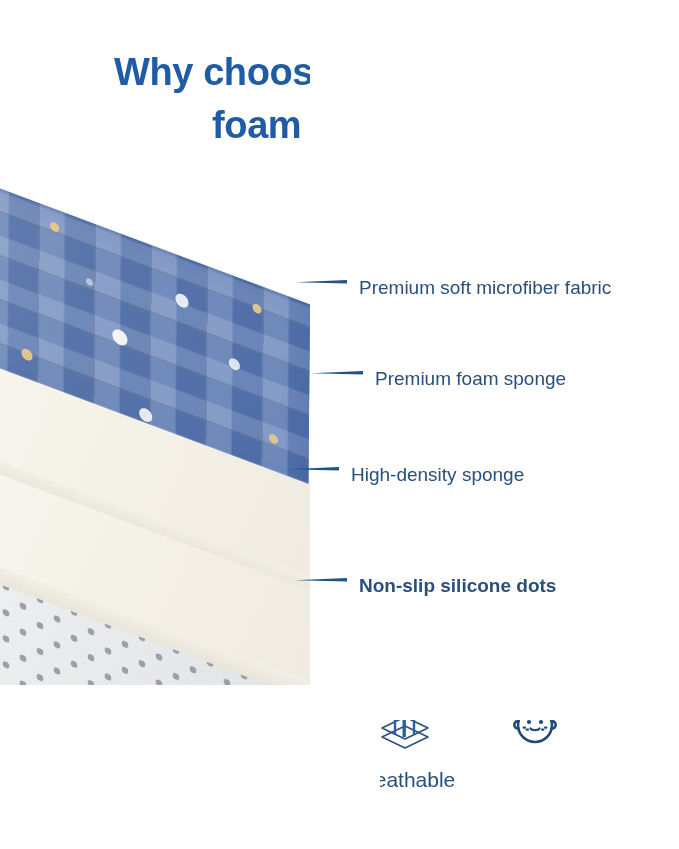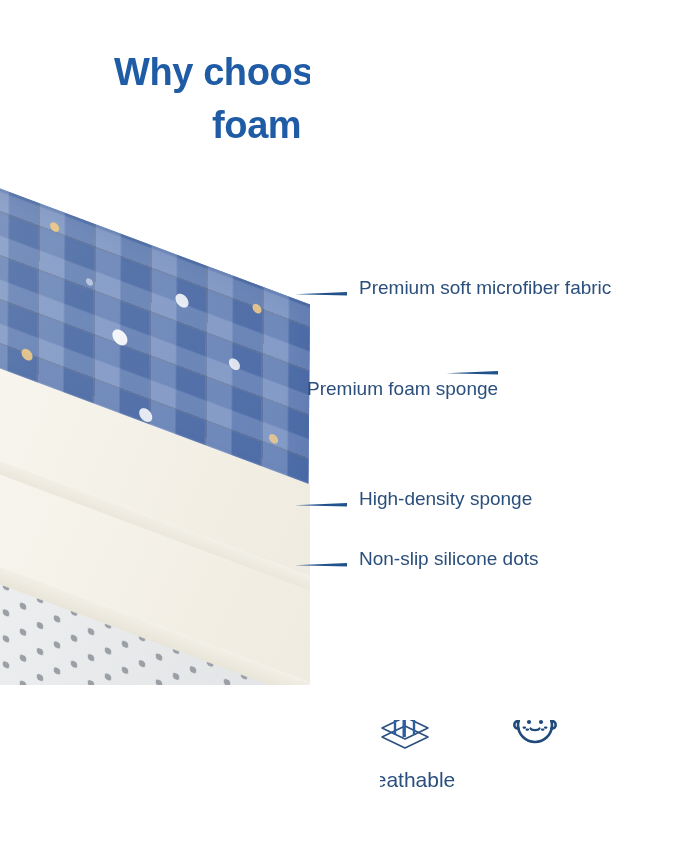--- a/index.html
+++ b/index.html
@@ -167,21 +167,21 @@
     width: 520px;
     height: 200px;
     background: #ffffff;
     z-index: 6;
   }
 
   
   .callout {
     position: absolute;
     display: flex;
-    align-items: flex-end;
+    align-items: flex-start;
     z-index: 8;
   }
   .leader {
     display: block;
   }
   .callout-label {
     color: #2a4f7c;
     font-family: "Liberation Sans", sans-serif;
     font-size: 19px;
     line-height: 22px;
@@ -256,35 +256,35 @@
   <div class="crop-mask-bottom"></div>
 </div>
 
 <div class="callout" style="left:295px; top:277px;">
   <svg class="leader" width="52" height="10" viewBox="0 0 52 10">
     <path d="M0 5.2 L52 3.0 L52 6.4 Z" fill="#22528c"></path>
   </svg>
   <span class="callout-label">Premium soft microfiber fabric</span>
 </div>
 
-<div class="callout" style="left:295px; top:368px;flex-direction:column;">
+<div class="callout" style="left:311px; top:368px;">
   <svg class="leader" width="52" height="10" viewBox="0 0 52 10">
     <path d="M0 5.2 L52 3.0 L52 6.4 Z" fill="#22528c"></path>
   </svg>
   <span class="callout-label">Premium foam sponge</span>
 </div>
 
-<div class="callout" style="left:295px; top:464px;margin-top:24px;">
+<div class="callout" style="left:287px; top:464px;">
   <svg class="leader" width="52" height="10" viewBox="0 0 52 10">
     <path d="M0 5.2 L52 3.0 L52 6.4 Z" fill="#22528c"></path>
   </svg>
   <span class="callout-label">High-density sponge</span>
 </div>
 
-<div class="callout" style="left:295px; top:548px;">
+<div class="callout" style="left:295px; top:575px;font-weight:bold;">
   <svg class="leader" width="52" height="10" viewBox="0 0 52 10">
     <path d="M0 5.2 L52 3.0 L52 6.4 Z" fill="#22528c"></path>
   </svg>
   <span class="callout-label">Non-slip silicone dots</span>
 </div>
 
 <div class="features">
 
   <div class="feature">
     <div class="feature-icon">

